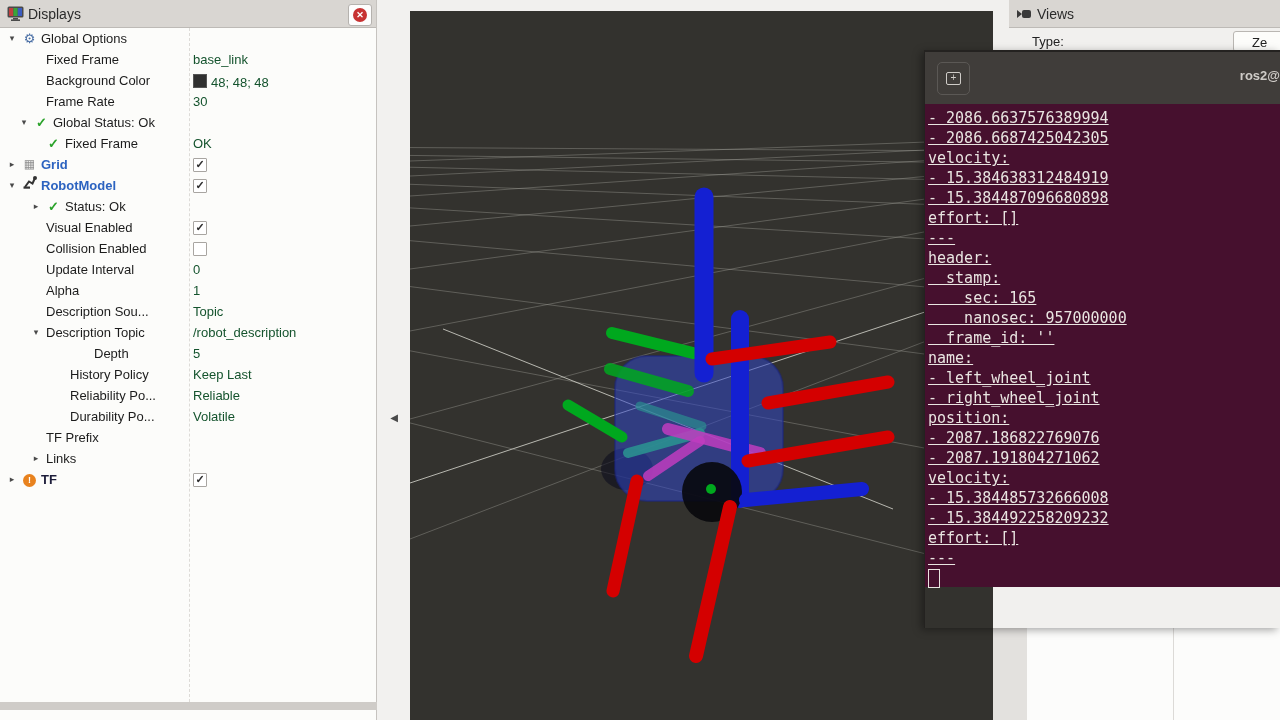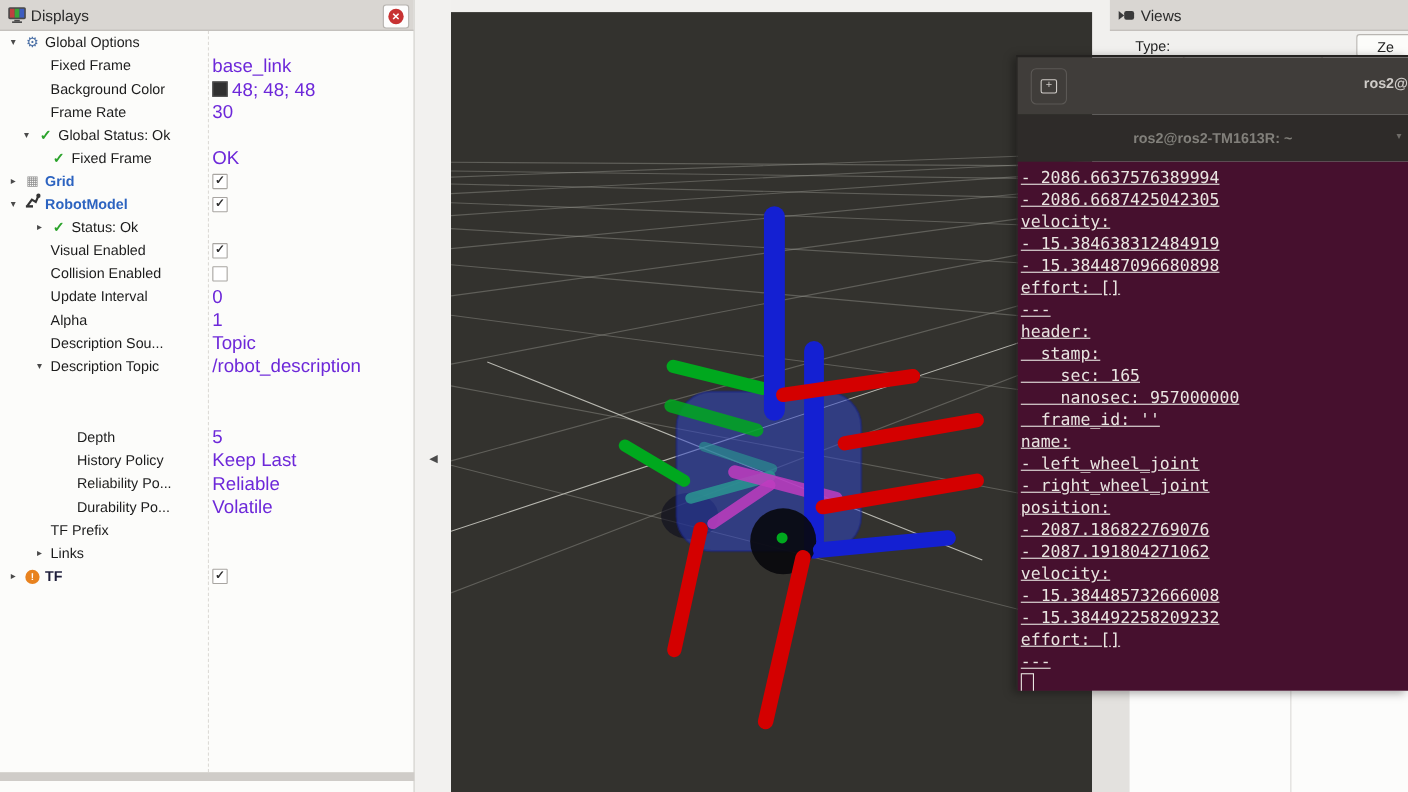--- a/index.html
+++ b/index.html
@@ -18,21 +18,21 @@
   .tree-row .slot{display:inline-block;vertical-align:top;}
   .arrow{width:16px;text-align:center;color:#4a4a4a;font-size:9px;}
   .ticon{width:19px;text-align:center;font-size:12px;}
   .icon-gear{color:#4a6fa5;font-size:13px;}
   .icon-check{color:#2ba32b;font-weight:bold;font-size:13px;}
   .icon-grid{color:#8f8f8f;font-size:12px;}
   .warn-ball{display:inline-block;width:13px;height:13px;margin-top:4px;border-radius:50%;background:#e8821e;color:#fff;font-size:9px;font-weight:bold;line-height:13px;text-align:center;}
   .tlabel{margin-left:2px;}
   .lbl-display{color:#2c63c0;font-weight:bold;}
   .lbl-display-dark{color:#1d1d3a;font-weight:bold;}
-  .tvalue{position:absolute;left:193px;top:0;height:21px;line-height:21px;font-size:17px;color:#6d28d9;text-align:center;}
+  .tvalue{position:absolute;left:193px;top:0;height:21px;line-height:21px;font-size:13px;color:#14532d;text-align:center;}
   .checkbox{position:absolute;left:193px;top:4px;width:12px;height:12px;background:#fff;border:1px solid #a8a5a1;border-radius:1px;font-size:11px;line-height:11px;text-align:center;color:#2f2f2f;font-weight:bold;}
   .swatch{display:inline-block;width:12px;height:12px;margin:4px 4px -1px 0;border:1px solid #555;}
   #displays-bottom{position:absolute;left:0;top:702px;width:410px;height:8px;background:#cfccc8;}
 
   
   #splitter{position:absolute;left:377px;top:0;width:33px;height:720px;background:#f2f1ef;}
   #collapse-handle{position:absolute;left:10px;top:405px;width:14px;height:26px;color:#4a4a4a;font-size:10px;line-height:26px;text-align:center;cursor:default;}
 
   
   #viewport{position:absolute;left:410px;top:11px;width:583px;height:709px;background:#33322e;}
@@ -107,21 +107,21 @@
               <circle cx="12" cy="3" r="2" fill="#333"></circle>
               <rect x="0.5" y="11.5" width="6.5" height="2.2" fill="#333"></rect>
             </svg></span><span class="slot tlabel lbl-display">RobotModel</span><span class="checkbox">✓</span></div>
         <div class="tree-row" style="padding-left: 28px;"><span class="slot arrow">▸</span><span class="slot ticon icon-check">✓</span><span class="slot tlabel">Status: Ok</span></div>
         <div class="tree-row" style="padding-left: 28px;"><span class="slot arrow"></span><span class="slot tlabel">Visual Enabled</span><span class="checkbox">✓</span></div>
         <div class="tree-row" style="padding-left: 28px;"><span class="slot arrow"></span><span class="slot tlabel">Collision Enabled</span><span class="checkbox"></span></div>
         <div class="tree-row" style="padding-left: 28px;"><span class="slot arrow"></span><span class="slot tlabel">Update Interval</span><span class="tvalue"><span>0</span></span></div>
         <div class="tree-row" style="padding-left: 28px;"><span class="slot arrow"></span><span class="slot tlabel">Alpha</span><span class="tvalue"><span>1</span></span></div>
         <div class="tree-row" style="padding-left: 28px;"><span class="slot arrow"></span><span class="slot tlabel">Description Sou...</span><span class="tvalue"><span>Topic</span></span></div>
         <div class="tree-row" style="padding-left: 28px;"><span class="slot arrow">▾</span><span class="slot tlabel">Description Topic</span><span class="tvalue"><span>/robot_description</span></span></div>
-        <div class="tree-row" style="padding-left: 52px; margin-top: 44px;"><span class="slot arrow"></span><span class="slot tlabel">Depth</span><span class="tvalue"><span>5</span></span></div>
+        <div class="tree-row" style="padding-left: 76px;"><span class="slot arrow"></span><span class="slot tlabel">Depth</span><span class="tvalue"><span>5</span></span></div>
         <div class="tree-row" style="padding-left: 52px;"><span class="slot arrow"></span><span class="slot tlabel">History Policy</span><span class="tvalue"><span>Keep Last</span></span></div>
         <div class="tree-row" style="padding-left: 52px;"><span class="slot arrow"></span><span class="slot tlabel">Reliability Po...</span><span class="tvalue"><span>Reliable</span></span></div>
         <div class="tree-row" style="padding-left: 52px;"><span class="slot arrow"></span><span class="slot tlabel">Durability Po...</span><span class="tvalue"><span>Volatile</span></span></div>
         <div class="tree-row" style="padding-left: 28px;"><span class="slot arrow"></span><span class="slot tlabel">TF Prefix</span></div>
         <div class="tree-row" style="padding-left: 28px;"><span class="slot arrow">▸</span><span class="slot tlabel">Links</span></div>
         <div class="tree-row" style="padding-left: 4px;"><span class="slot arrow">▸</span><span class="slot ticon"><span class="warn-ball">!</span></span><span class="slot tlabel lbl-display-dark">TF</span><span class="checkbox">✓</span></div>
       </div>
     <div id="displays-bottom"></div>
   </div>
 
@@ -200,24 +200,20 @@
     </div>
   </div>
 
   <div id="terminal">
     <div id="term-titlebar">
       <div id="newtab-btn">
         <span class="nt-box">+</span>
       </div>
       <span id="term-wintitle">ros2@</span>
     </div>
-    <div id="term-tabbar">
-      <span id="term-tab">ros2@ros2-TM1613R: ~</span>
-      <span id="tab-chevron">▾</span>
-    </div>
     <div id="term-content">
       <div id="term-lines">
           <div class="tline">- 2086.6637576389994</div>
           <div class="tline">- 2086.6687425042305</div>
           <div class="tline">velocity:</div>
           <div class="tline">- 15.384638312484919</div>
           <div class="tline">- 15.384487096680898</div>
           <div class="tline">effort: []</div>
           <div class="tline">---</div>
           <div class="tline">header:</div>

